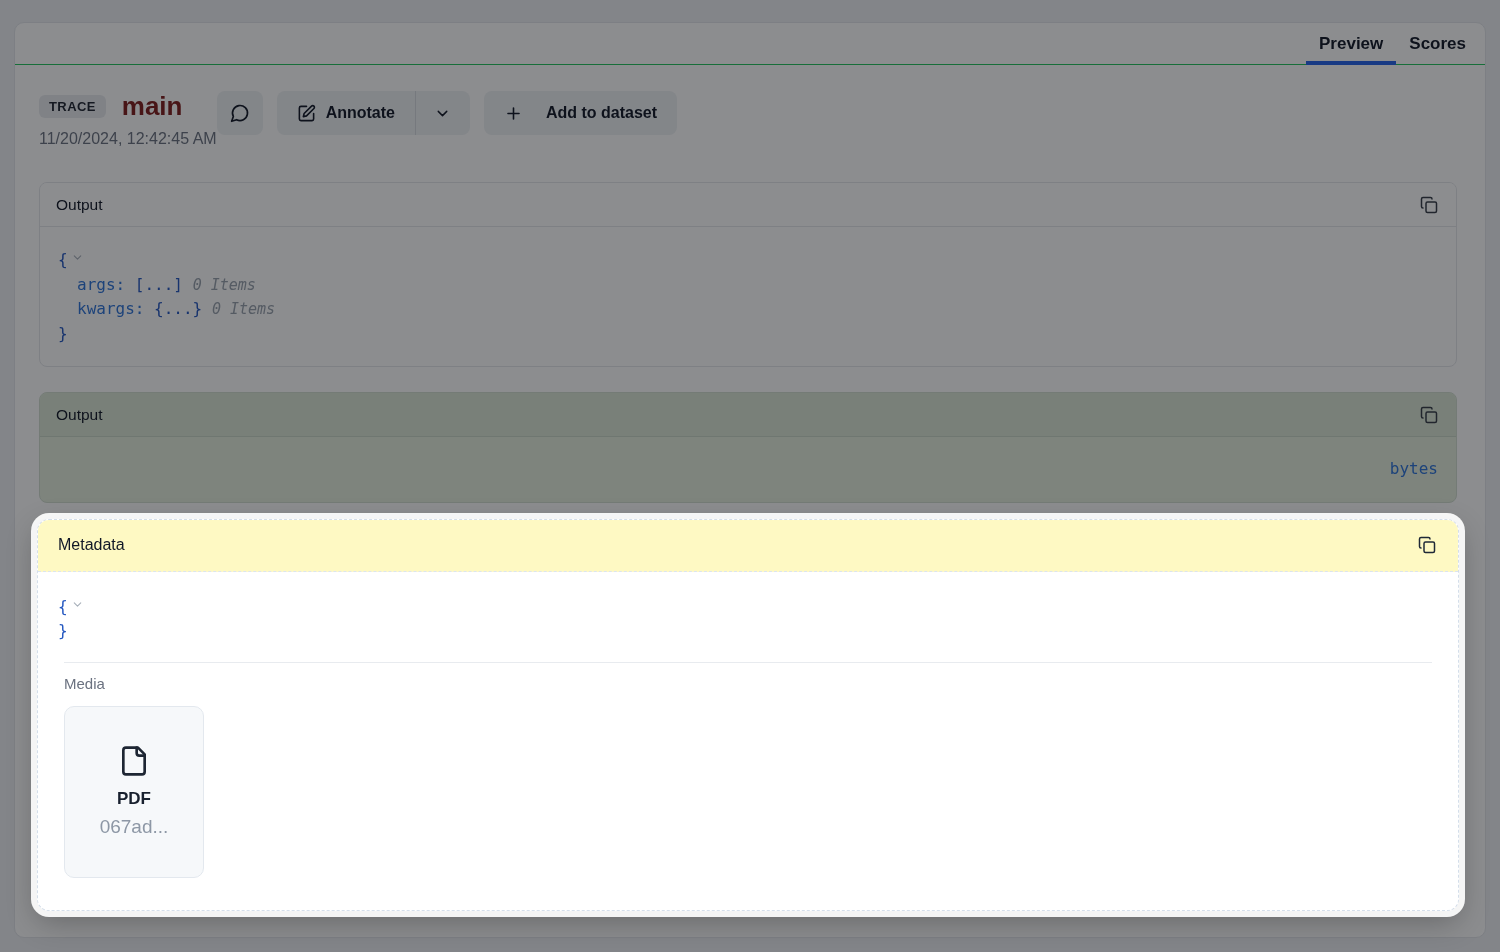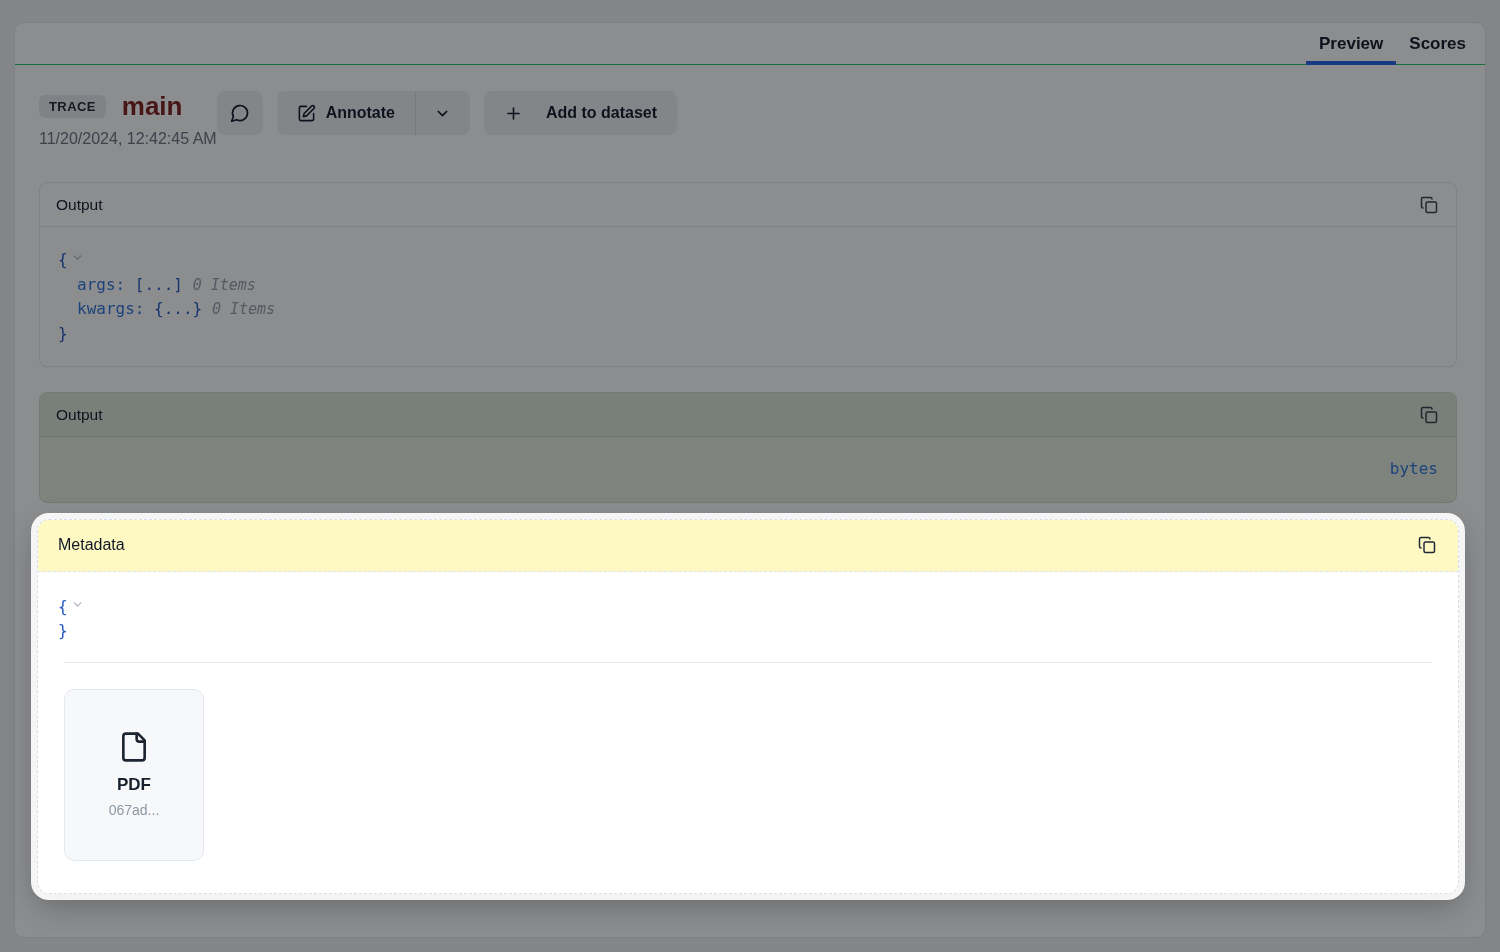--- a/index.html
+++ b/index.html
@@ -111,21 +111,21 @@
   .media-section{ margin:0 26px; border-top:1px solid #e8ebef; padding:12px 0 32px; }
   .media-label{ font-size:15px; color:#6b7280; }
   .media-card{
     margin-top:14px; width:140px; height:172px;
     background:#f6f8fa; border:1px solid #e3e8ee; border-radius:10px;
     display:flex; flex-direction:column; align-items:center; justify-content:center;
     gap:0; cursor:pointer;
   }
   .media-card .file-icon{ color:#1e2633; }
   .media-type{ margin-top:12px; font-size:17px; font-weight:700; color:#18202e; }
-  .media-id{ margin-top:7px; font-size:14px; color:#8d97a5; }
+  .media-id{ margin-top:7px; font-size:19px; color:#8d97a5; }
   
   .dim-overlay{
     position:absolute; inset:0; background:rgba(10,12,16,0.47); z-index:5;
   }
 </style>
 </head>
 <body>
 
 <div class="page-card">
 
@@ -237,20 +237,21 @@
           </span>
         </button>
       </div>
       <div class="panel-body">
         <span class="code-line"><span class="j-brace">{</span><span class="j-chev"><svg width="13" height="13" viewBox="0 0 24 24" fill="none" stroke="currentColor" stroke-width="2" stroke-linecap="round" stroke-linejoin="round">
                 <path d="m6 9 6 6 6-6"></path>
               </svg></span></span>
         <span class="code-line"><span class="j-brace">}</span></span>
       </div>
       <div class="media-section">
+        <div class="media-label">Media</div>
         <div class="media-card">
           <span class="file-icon" style="display:flex;">
             <svg width="32" height="32" viewBox="0 0 24 24" fill="none" stroke="currentColor" stroke-width="2" stroke-linecap="round" stroke-linejoin="round">
                 <path d="M15 2H6a2 2 0 0 0-2 2v16a2 2 0 0 0 2 2h12a2 2 0 0 0 2-2V7l-5-5Z"></path>
                 <path d="M14 2v4a2 2 0 0 0 2 2h4"></path>
               </svg>
           </span>
           <div class="media-type">PDF</div>
           <div class="media-id">067ad...</div>
         </div>

